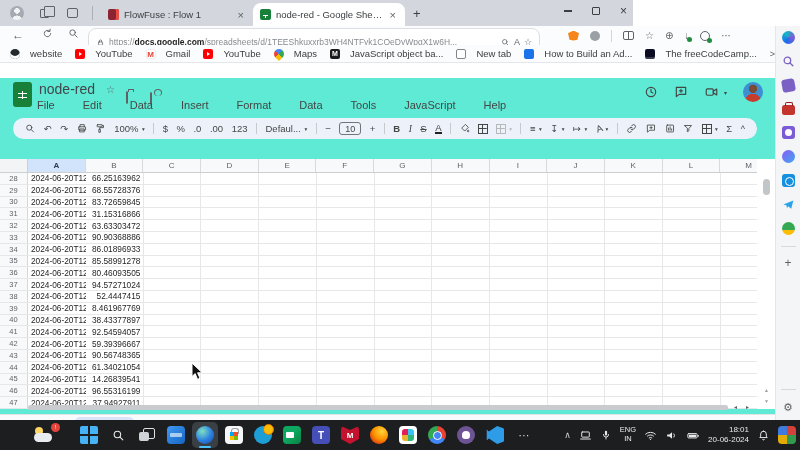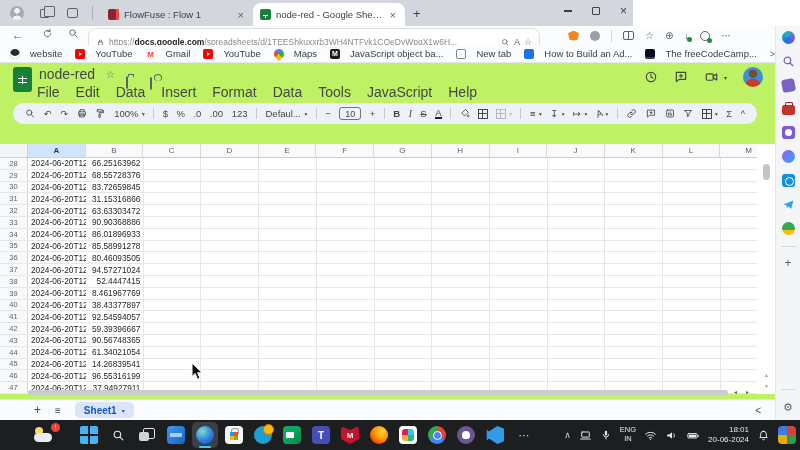--- a/index.html
+++ b/index.html
@@ -84,31 +84,31 @@
 .sb-outlook{background:#1490df;border-radius:3px;position:relative}
 .sb-outlook::after{content:"";position:absolute;left:3px;top:3px;width:7px;height:7px;border:1.6px solid #fff;border-radius:50%}
 .sb-telegram{color:#2aa3e8}
 .sb-plant{background:linear-gradient(#34a853 62%,#fbbc04 62%);border-radius:50%}
 .sb-divider{width:15px;height:1px;background:#d7dadd;flex:none}
 .sb-plus{color:#5f6368;font-size:12px;line-height:10px;text-align:center}
 .sb-spacer{flex:1}
 .sb-gear{color:#5f6368;font-size:11px;line-height:12px;text-align:center}
 
 
-#app{position:absolute;left:0;top:63px;width:775px;height:357px;background:#bef264}
+#app{position:absolute;left:0;top:78px;width:775px;height:357px;background:#5eead4}
 #sh-logo{position:absolute;left:13px;top:4px;width:19px;height:25px;background:#188038;border-radius:3px;
  background-image:linear-gradient(#fff,#fff),linear-gradient(#fff,#fff),linear-gradient(#fff,#fff);
  background-size:9px 1.3px,9px 1.3px,1.3px 8px;background-position:5px 11px,5px 15px,9px 9px;background-repeat:no-repeat}
 #sh-title{position:absolute;left:39px;top:3px;font-size:14px;color:#41464b}
 .title-ico{position:absolute;top:6px;color:#5f6368;font-size:10px}
 .t-folder{width:11px;height:8px;border:1.2px solid #5f6368;border-radius:1.5px;position:relative}
 .t-folder::before{content:"";position:absolute;left:1px;top:-3px;width:4px;height:2px;border:1.2px solid #5f6368;border-bottom:none;border-radius:1px 1px 0 0}
 .t-cloud{width:13px;height:8px;border:1.2px solid #5f6368;border-radius:6px;position:relative}
 .t-cloud::before{content:"";position:absolute;left:3px;top:-4px;width:6px;height:6px;border:1.2px solid #5f6368;border-radius:50%;border-bottom:none}
-#menubar{position:absolute;left:37px;top:21px;display:flex;gap:16px;font-size:14px;color:#444746}
+#menubar{position:absolute;left:37px;top:21px;display:flex;gap:28px;font-size:11px;color:#444746}
 .menu-item{cursor:default}
 #hdr-right{position:absolute;right:12px;top:4px;display:flex;align-items:center;gap:16px;color:#444746}
 .share{display:flex;align-items:center;height:24px;background:#c2e7ff;border-radius:12px;color:#001d35;font-size:10.5px;font-weight:600}
 .share-main{display:flex;align-items:center;gap:5px;padding:0 8px 0 11px}
 .share-sep{width:1px;height:24px;background:#a8c7e0}
 .share-dd{padding:0 8px;font-size:6px}
 .avatar{width:20px;height:20px;border-radius:50%;background:
  radial-gradient(circle at 50% 34%,#7a4b35 0 4px,transparent 4.4px),
  radial-gradient(circle at 50% 100%,#c63d2f 0 8px,transparent 8.4px),#3d8fd1}
 .hdr-caret{font-size:6px;color:#444746;margin-left:-11px}

